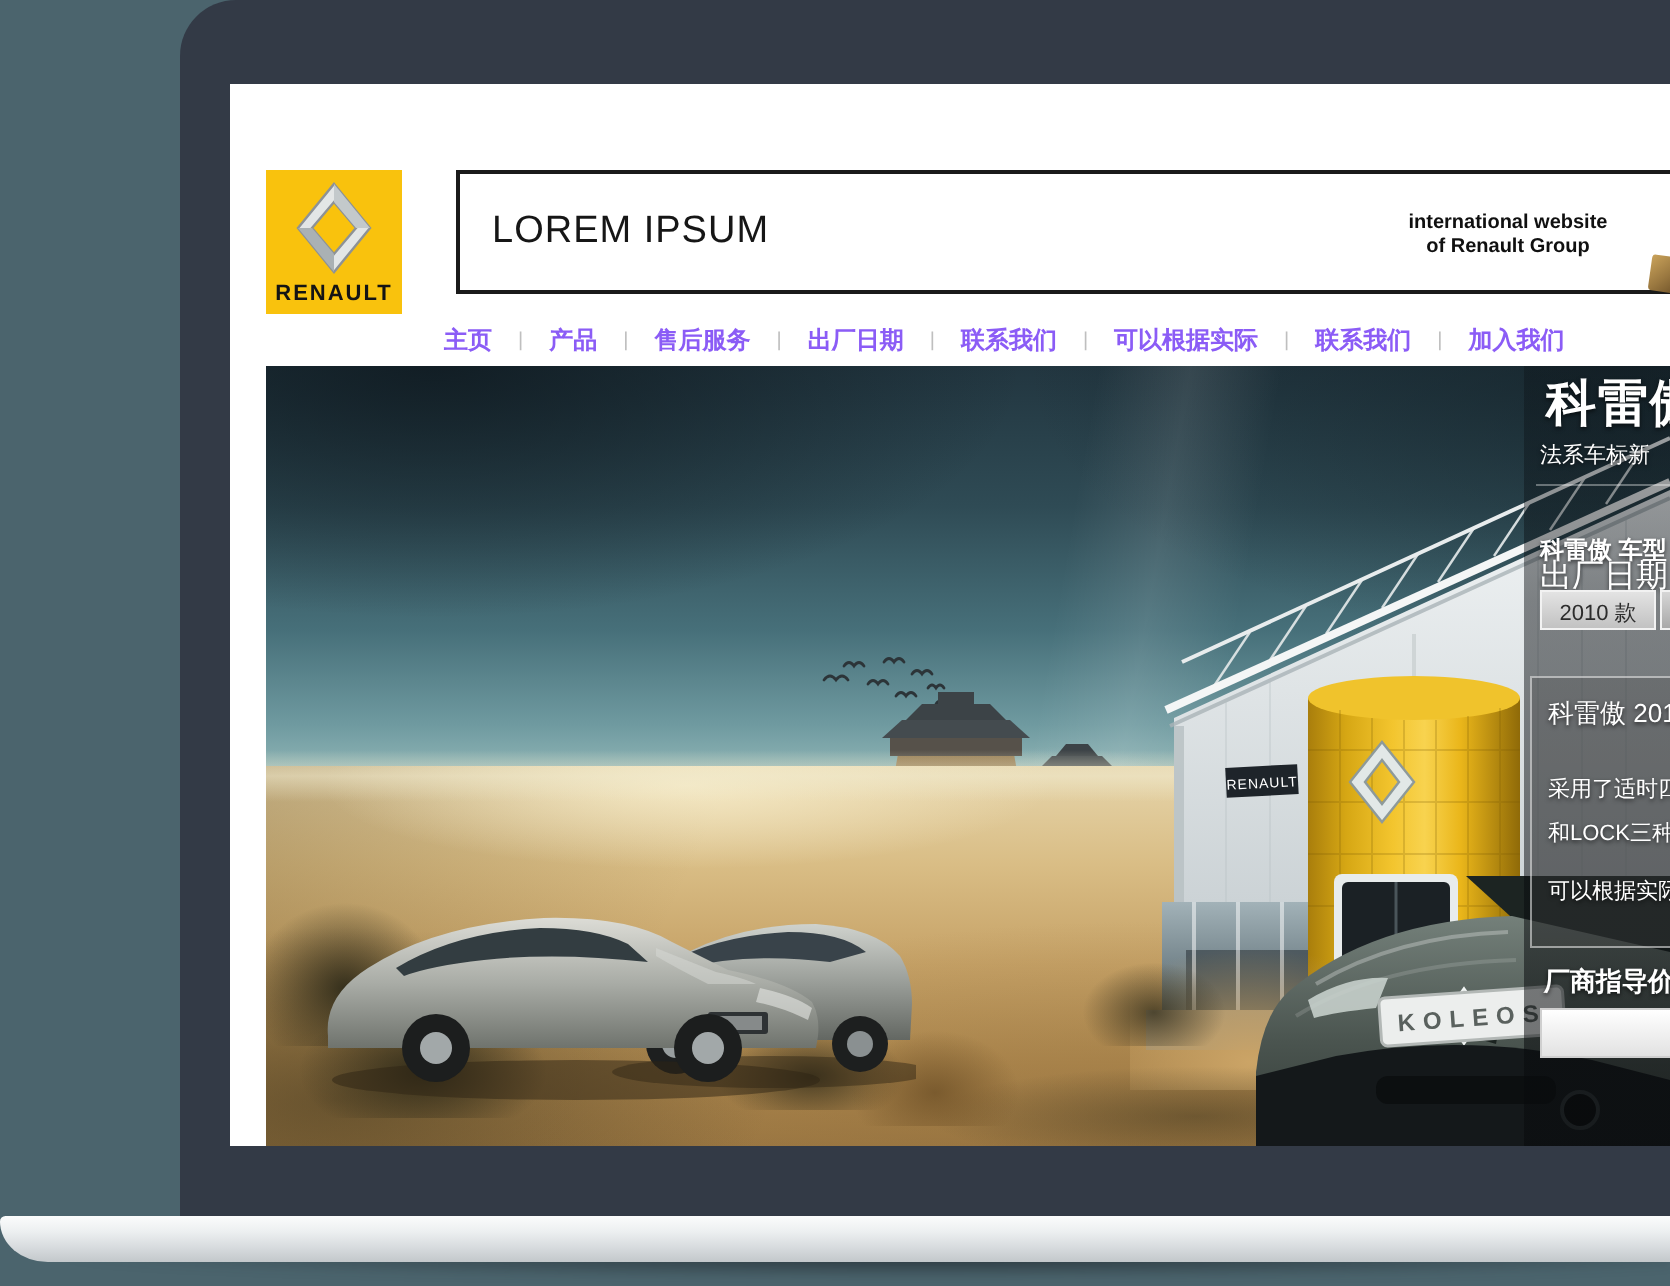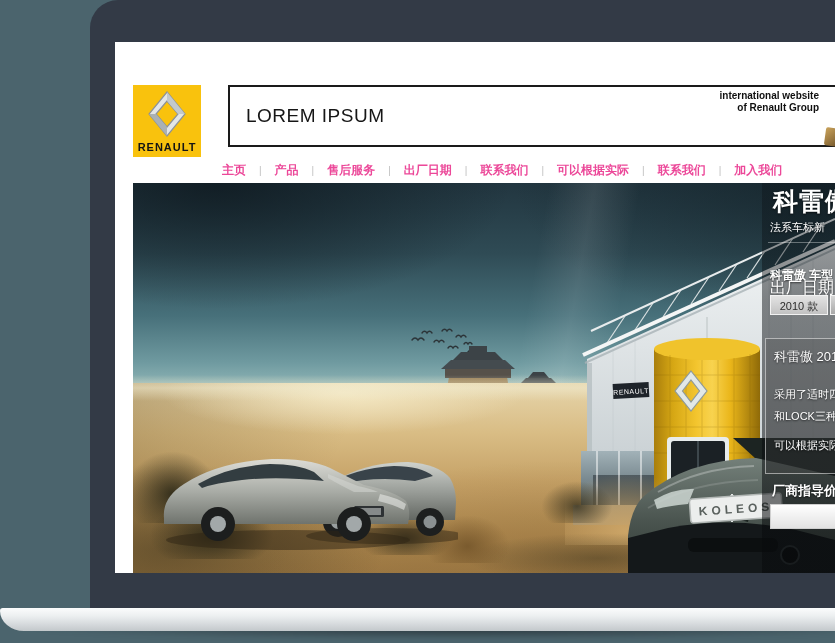--- a/index.html
+++ b/index.html
@@ -16,27 +16,27 @@
         background:radial-gradient(ellipse at 55% 45%, rgba(25,30,35,.6), rgba(25,30,35,0) 68%);
         filter:blur(2px);}
 
   
   .logo-box{position:absolute;left:18px;top:43px;width:68px;height:72px;background:#f9c20d;
             display:flex;flex-direction:column;align-items:center;justify-content:flex-end;padding-bottom:4px;cursor:pointer;}
   .logo-diamond{position:absolute;top:6px;left:50%;transform:translateX(-50%);}
   .logo-brand{font-size:11px;font-weight:800;letter-spacing:1px;color:#141414;}
   .title-box{position:absolute;left:113px;top:43px;width:620px;height:62px;border:2px solid #1a1a1a;}
   .title-text{position:absolute;left:16px;top:0;height:58px;line-height:58px;font-size:19px;letter-spacing:.5px;color:#161616;white-space:nowrap;}
-  .intl{position:absolute;right:16px;top:48px;width:130px;text-align:right;font-size:10px;font-weight:700;line-height:12px;color:#101010;cursor:pointer;}
+  .intl{position:absolute;right:16px;top:64px;width:130px;text-align:center;font-size:10px;font-weight:700;line-height:12px;color:#101010;cursor:pointer;}
   .flag-chip{position:absolute;right:-5px;top:86px;width:15px;height:18px;border-radius:2px;transform:rotate(8deg);
              background:linear-gradient(135deg,#caa35b 0%,#9a7840 55%,#6d5128 100%);}
 
   
   .nav{position:absolute;left:107px;top:115px;right:0;height:27px;display:flex;align-items:center;gap:13px;white-space:nowrap;}
-  .nav-item{font-size:12px;font-weight:600;color:#ec4899;cursor:pointer;}
+  .nav-item{font-size:12px;font-weight:600;color:#8b5cf6;cursor:pointer;}
   .nav-sep{font-size:10px;color:#bfbfbf;}
 
   
   .hero{position:absolute;left:18px;top:141px;width:702px;height:390px;overflow:hidden;background:#35505a;}
   .sky{position:absolute;inset:0;
     background:
       radial-gradient(ellipse 190px 90px at 86% 58%, rgba(246,250,246,.55), rgba(246,250,246,0) 70%),
       radial-gradient(ellipse 150px 60px at 70% 66%, rgba(240,246,242,.45), rgba(240,246,242,0) 70%),
       radial-gradient(ellipse 120px 50px at 56% 58%, rgba(238,244,240,.40), rgba(238,244,240,0) 72%),
       linear-gradient(100deg, rgba(255,255,255,0) 54%, rgba(255,255,255,.10) 60%, rgba(255,255,255,0) 66%),

